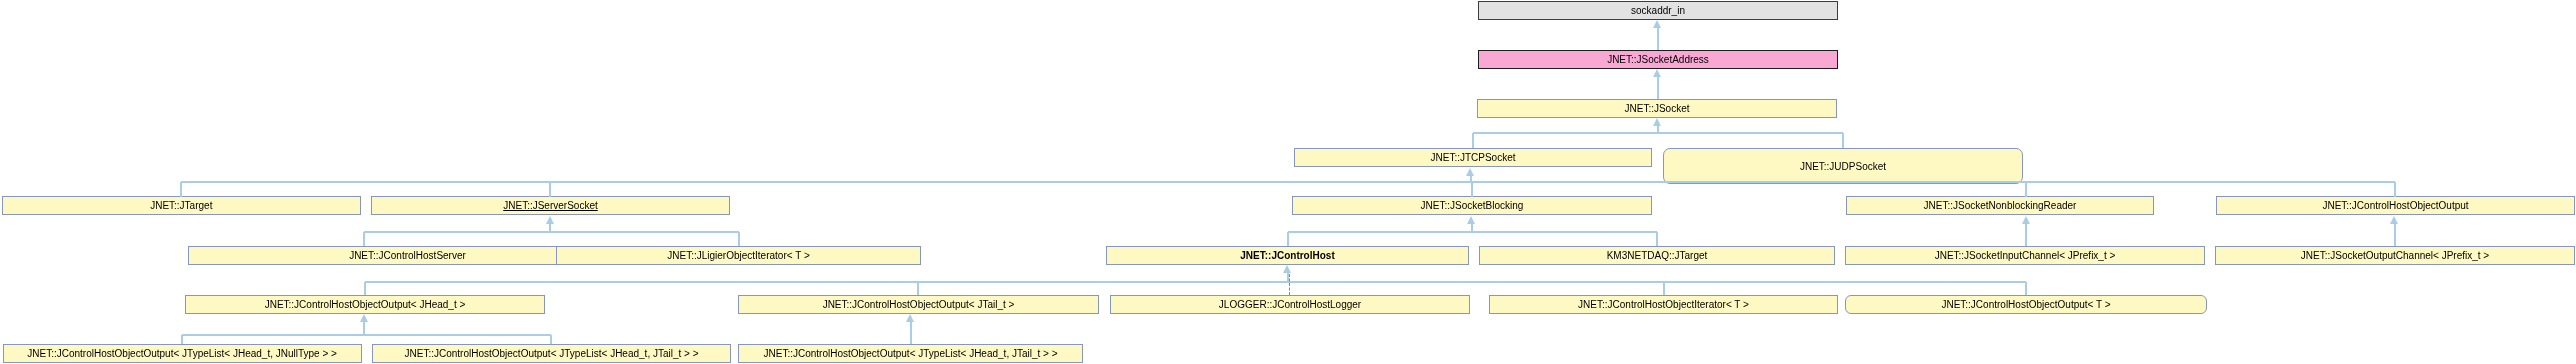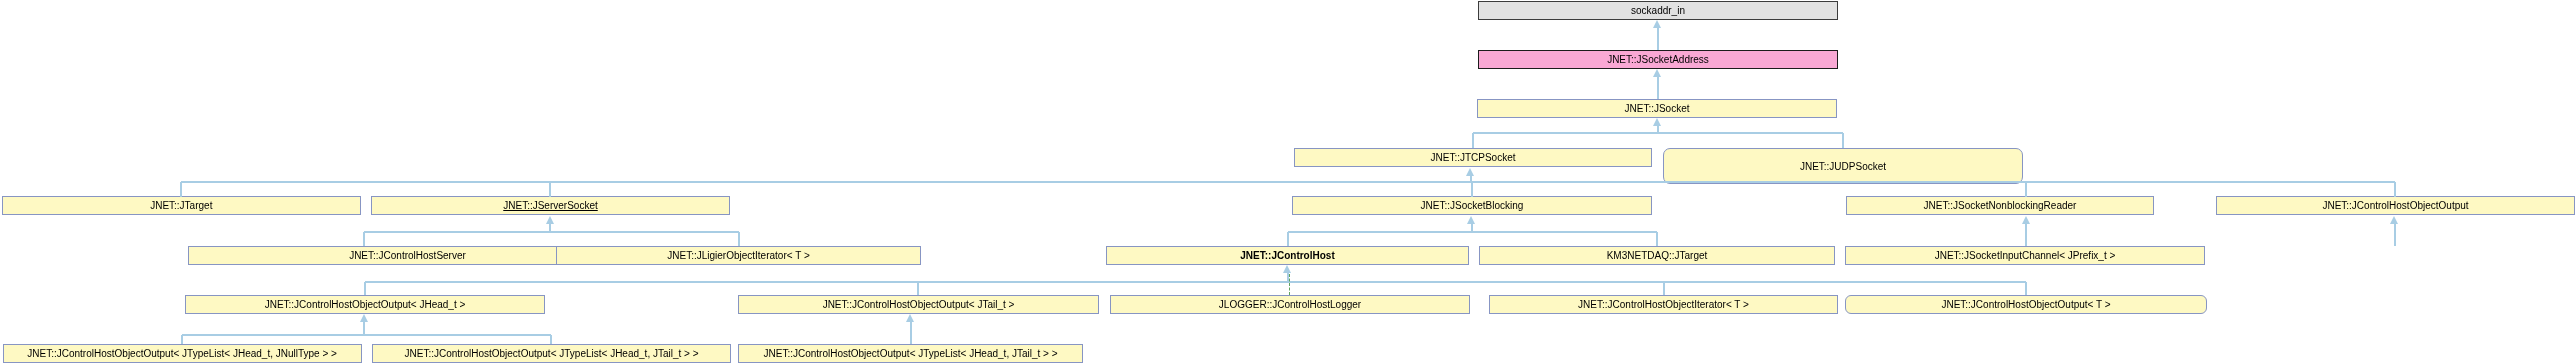--- a/index.html
+++ b/index.html
@@ -46,20 +46,21 @@
     <div class="node kind-class" style="left: 1.8px; top: 196px; width: 359px; height: 19.3px;">JNET::JTarget</div>
     <div class="node kind-class" style="left: 371px; top: 196px; width: 359px; height: 19.3px; text-decoration: underline;">JNET::JServerSocket</div>
     <div class="node kind-class" style="left: 1292px; top: 196px; width: 360px; height: 19.3px;">JNET::JSocketBlocking</div>
     <div class="node kind-class" style="left: 1846px; top: 196px; width: 308px; height: 19.3px;">JNET::JSocketNonblockingReader</div>
     <div class="node kind-class" style="left: 2216px; top: 196px; width: 359px; height: 19.3px;">JNET::JControlHostObjectOutput</div>
     <div class="node kind-class" style="left: 188px; top: 246px; width: 439px; height: 19.3px;">JNET::JControlHostServer</div>
     <div class="node kind-class" style="left: 556px; top: 246px; width: 365px; height: 19.3px;">JNET::JLigierObjectIterator&lt; T &gt;</div>
     <div class="node kind-class" style="left: 1106px; top: 246px; width: 363px; height: 19.3px; font-weight: bold;">JNET::JControlHost</div>
     <div class="node kind-class" style="left: 1479px; top: 246px; width: 356px; height: 19.3px;">KM3NETDAQ::JTarget</div>
     <div class="node kind-class" style="left: 1845px; top: 246px; width: 360px; height: 19.3px;">JNET::JSocketInputChannel&lt; JPrefix_t &gt;</div>
+    <div class="node kind-class" style="left: 2215px; top: 246px; width: 360px; height: 19.3px;">JNET::JSocketOutputChannel&lt; JPrefix_t &gt;</div>
     <div class="node kind-class" style="left: 185px; top: 295px; width: 360px; height: 19.3px;">JNET::JControlHostObjectOutput&lt; JHead_t &gt;</div>
     <div class="node kind-class" style="left: 738px; top: 295px; width: 361px; height: 19.3px;">JNET::JControlHostObjectOutput&lt; JTail_t &gt;</div>
     <div class="node kind-class" style="left: 1110px; top: 295px; width: 360px; height: 19.3px;">JLOGGER::JControlHostLogger</div>
     <div class="node kind-class" style="left: 1489px; top: 295px; width: 349px; height: 19.3px;">JNET::JControlHostObjectIterator&lt; T &gt;</div>
     <div class="node kind-class" style="left: 1845px; top: 295px; width: 362px; height: 19.3px; border-radius: 6px;">JNET::JControlHostObjectOutput&lt; T &gt;</div>
     <div class="node kind-class" style="left: 2.6px; top: 344px; width: 359px; height: 19.3px;">JNET::JControlHostObjectOutput&lt; JTypeList&lt; JHead_t, JNullType &gt; &gt;</div>
     <div class="node kind-class" style="left: 372px; top: 344px; width: 359px; height: 19.3px;">JNET::JControlHostObjectOutput&lt; JTypeList&lt; JHead_t, JTail_t &gt; &gt;</div>
     <div class="node kind-class" style="left: 738px; top: 344px; width: 345px; height: 19.3px;">JNET::JControlHostObjectOutput&lt; JTypeList&lt; JHead_t, JTail_t &gt; &gt;</div>
     <div class="seg seg-solid" style="left: 1657px; top: 27px; width: 1.8px; height: 23px;"></div>
     <div class="arrowhead" style="left: 1653px; top: 20px;"></div>

